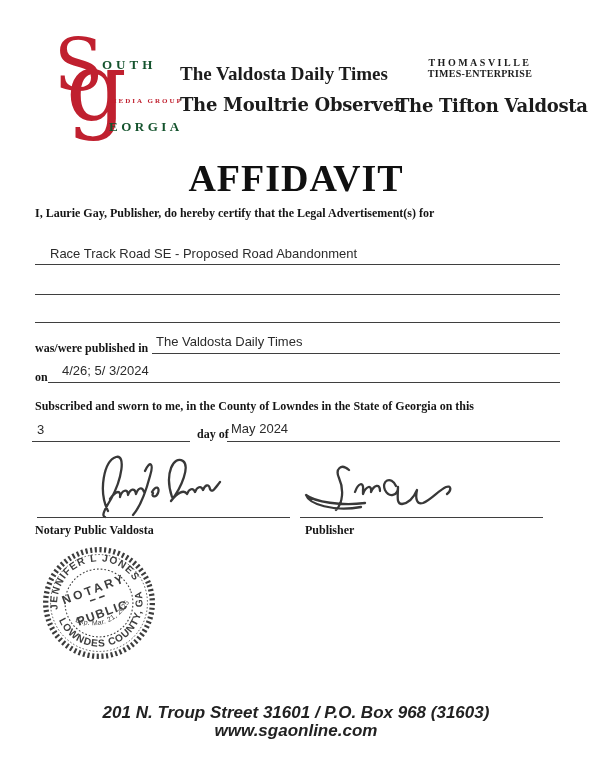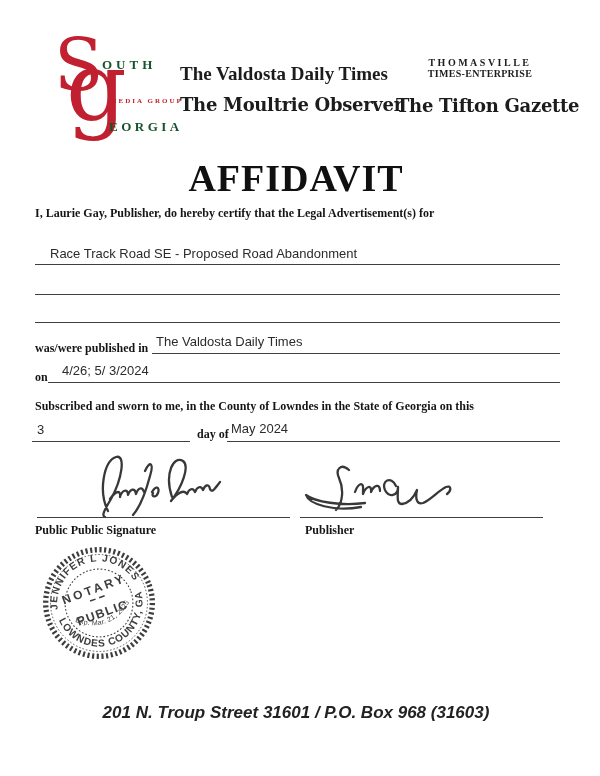--- a/index.html
+++ b/index.html
@@ -36,21 +36,21 @@
     <span class="logo-word" style="left:60px;top:69px;font-size:7px;letter-spacing:2px;color:#c0202f;">MEDIA GROUP</span>
   </div>
 
   <div class="mast mast-roman" style="left:180px;top:63px;width:196px;font-size:19px;">The Valdosta Daily Times</div>
   <div class="mast mast-black" style="left:180px;top:94px;width:192px;font-size:18px;">The Moultrie Observer</div>
 
   <div class="abs" style="left:396px;top:57px;width:168px;text-align:center;">
     <div class="mast mast-roman" style="position:static;font-size:10px;letter-spacing:2.5px;">THOMASVILLE</div>
     <div class="mast mast-roman" style="position:static;font-size:10px;letter-spacing:0.3px;">TIMES-ENTERPRISE</div>
   </div>
-  <div class="mast mast-black" style="left:396px;top:95px;width:170px;font-size:18px;">The Tifton Gazette</div>
+  <div class="mast mast-black" style="left:396px;top:95px;width:170px;font-size:18px;">The Tifton Valdosta</div>
 
   <div class="title" style="top:156px;">AFFIDAVIT</div>
 
   <div class="lbl" style="left:35px;top:206px;">I, Laurie Gay, Publisher, do hereby certify that the Legal Advertisement(s) for</div>
 
   <div class="val" style="left:38px;top:246px;margin-left:12px;">Race Track Road SE - Proposed Road Abandonment</div>
   <div class="rule" style="left:35px;top:264px;width:525px;"></div>
 
   <div class="rule" style="left:35px;top:294px;width:525px;"></div>
   <div class="rule" style="left:35px;top:322px;width:525px;"></div>
@@ -73,21 +73,21 @@
 
   <svg class="abs" style="left:92px;top:447px;" width="130" height="74" viewBox="0 0 130 74">
     <path d="M16,64 C6,44 12,14 24,10 C34,7 30,32 19,52 C13,62 9,69 13,70
              M18,52 C25,42 29,44 28,50 C30,43 36,41 36,48 C38,42 43,40 44,47 C46,41 50,39 52,45
              M53,24 C58,13 62,16 58,29 C54,44 48,60 41,68
              M60,45 C64,38 68,40 66,46 C64,51 59,50 61,46
              M80,50 C72,26 82,8 91,14 C98,19 90,40 79,54 C85,46 92,42 95,47 C97,42 101,40 103,45
              C105,40 109,38 111,43 C113,38 117,36 118,42 C120,47 124,40 128,35" stroke="#383838" stroke-width="2.3" fill="none" stroke-linecap="round" stroke-linejoin="round"></path>
   </svg>
   <div class="rule" style="left:37px;top:517px;width:253px;border-bottom-width:1.5px;"></div>
-  <div class="siglbl" style="left:35px;top:523px;">Public Public Signature</div>
+  <div class="siglbl" style="left:35px;top:523px;">Notary Public Valdosta</div>
 
   <svg class="abs" style="left:303px;top:458px;" width="155" height="58" viewBox="0 0 155 58">
     <path d="M58,49 C30,54 6,46 3,37 C12,44 38,48 62,45
              M46,12 C38,5 32,11 36,20 C41,31 40,45 33,52
              M52,34 C55,25 61,23 60,32 L60,36 C63,28 69,26 68,34 C71,27 77,25 77,33
              M93,28 C88,17 78,23 82,32 C86,40 95,38 95,29 C95,38 93,46 99,46
              C106,45 111,39 114,32 C112,41 114,47 120,45 C128,42 136,32 143,29 C148,27 149,32 144,36" stroke="#383838" stroke-width="2.3" fill="none" stroke-linecap="round" stroke-linejoin="round"></path>
   </svg>
   <div class="rule" style="left:300px;top:517px;width:243px;border-bottom-width:1.5px;"></div>
   <div class="siglbl" style="left:305px;top:523px;">Publisher</div>
@@ -117,15 +117,16 @@
       </g>
       <g stroke="#3d3d3d" stroke-width="1.6">
         <line x1="57" y1="60" x2="63" y2="60"></line>
         <line x1="67" y1="60" x2="73" y2="60"></line>
       </g>
     </g>
   </svg>
 
   <div class="footer">
     <div>201 N. Troup Street 31601 / P.O. Box 968 (31603)</div>
+    <div>www.sgaonline.com</div>
   </div>
 
 </div>
 
 </body></html>

